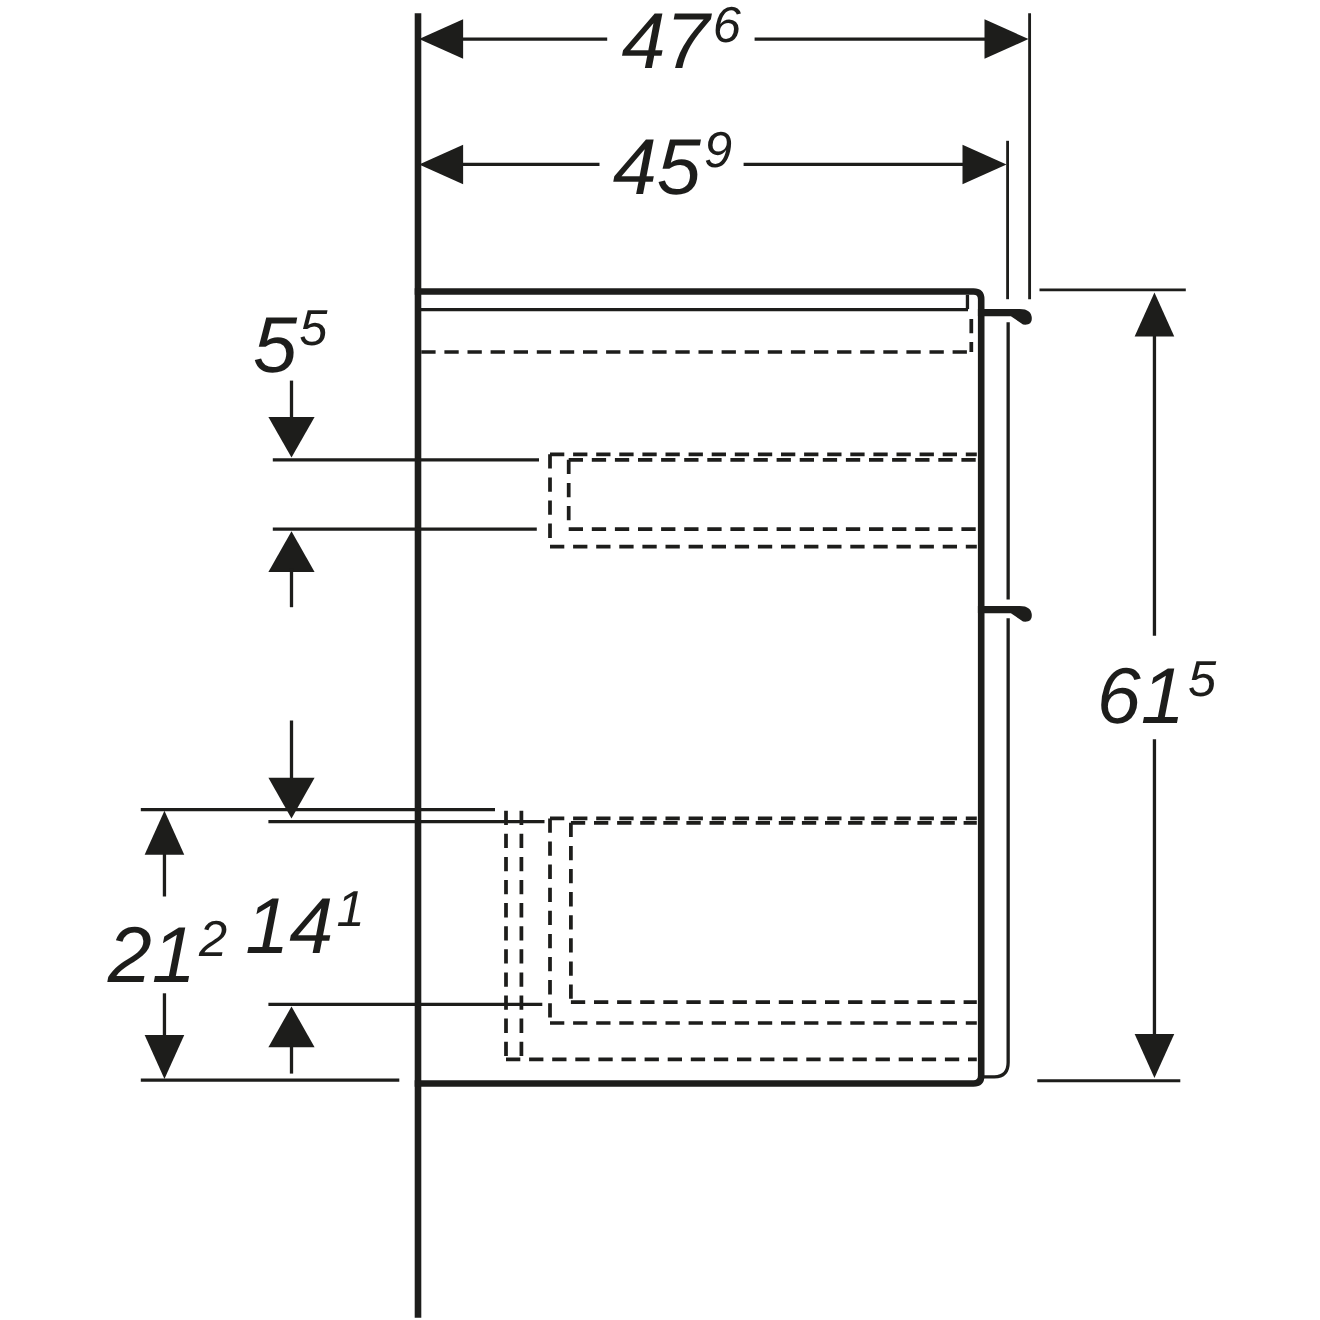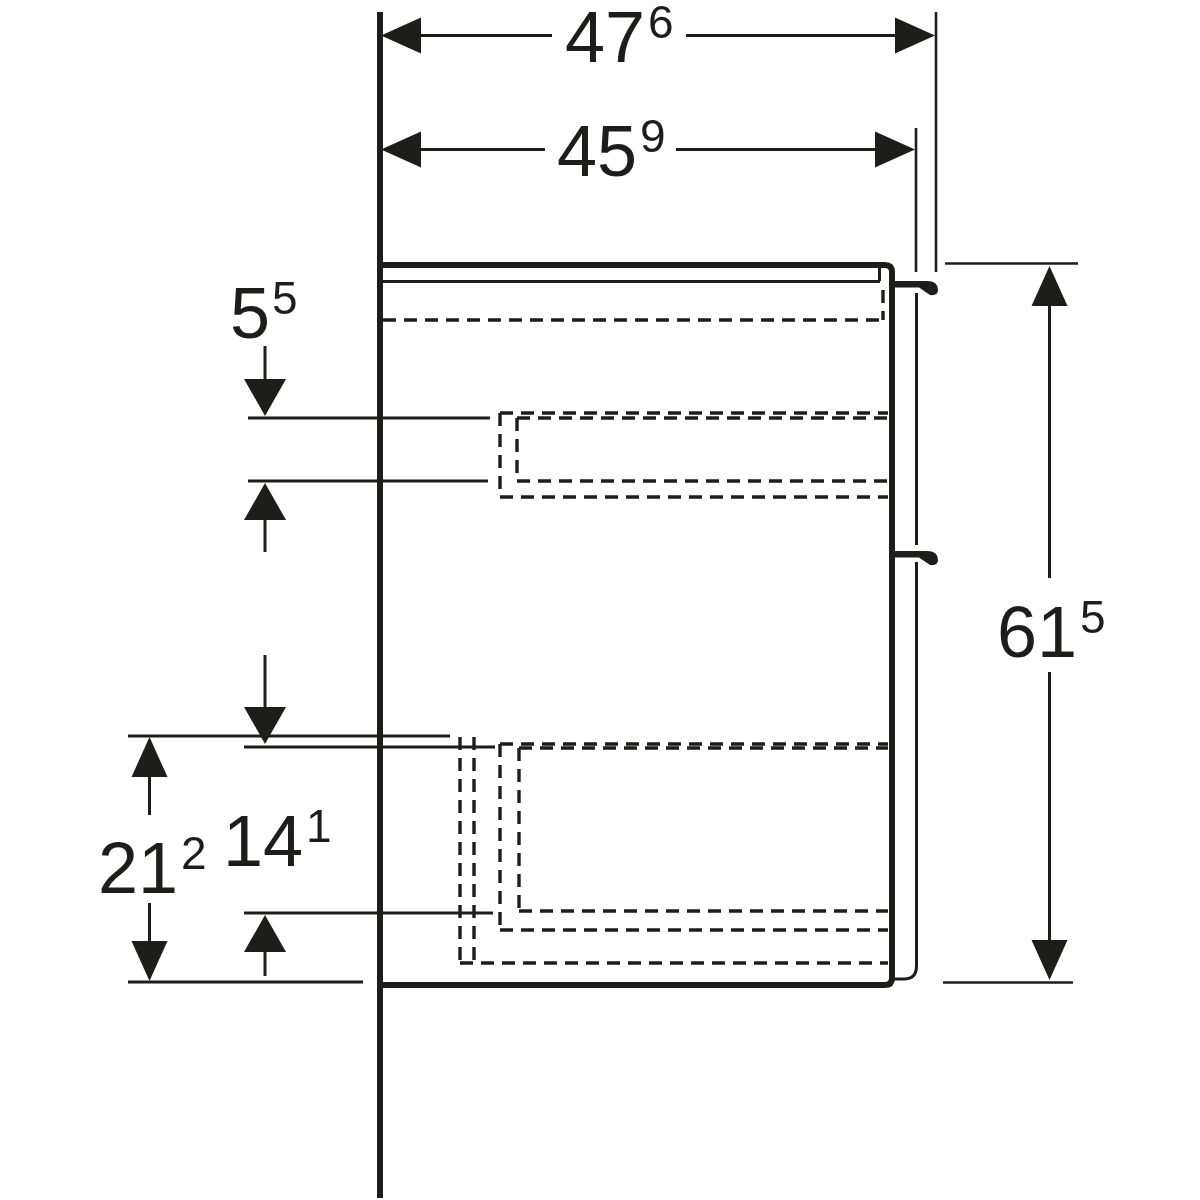--- a/index.html
+++ b/index.html
@@ -1,16 +1,16 @@
 <!DOCTYPE html>
 <html style="--ink: #1d1d1b;"><head>
 <meta charset="utf-8">
 <style>
   html,body{margin:0;padding:0;background:#fff;}
-  .stage{width:1200px;height:1200px;position:relative;background:#fff;}
+  .stage{width:1200px;height:1200px;position:relative;background:#fff;font-style:italic;}
   svg{display:block;}
   .s6{stroke:var(--ink,#1d1d1b);stroke-width:6;fill:none;stroke-linecap:butt;}
   .s3{stroke:var(--ink,#1d1d1b);stroke-width:3;fill:none;stroke-linecap:butt;}
   .s2{stroke:var(--ink,#1d1d1b);stroke-width:2.6;fill:none;stroke-linecap:butt;}
   .dash{stroke:var(--ink,#1d1d1b);stroke-width:3.4;stroke-dasharray:13 8;fill:none;}
   .blk{fill:var(--ink,#1d1d1b);stroke:none;}
   text{font-family:"Liberation Sans","DejaVu Sans",sans-serif;fill:var(--ink,#1d1d1b);}
   .num{font-size:72px;text-anchor:middle;}
   .sup{font-size:46px;text-anchor:start;}
 </style>

